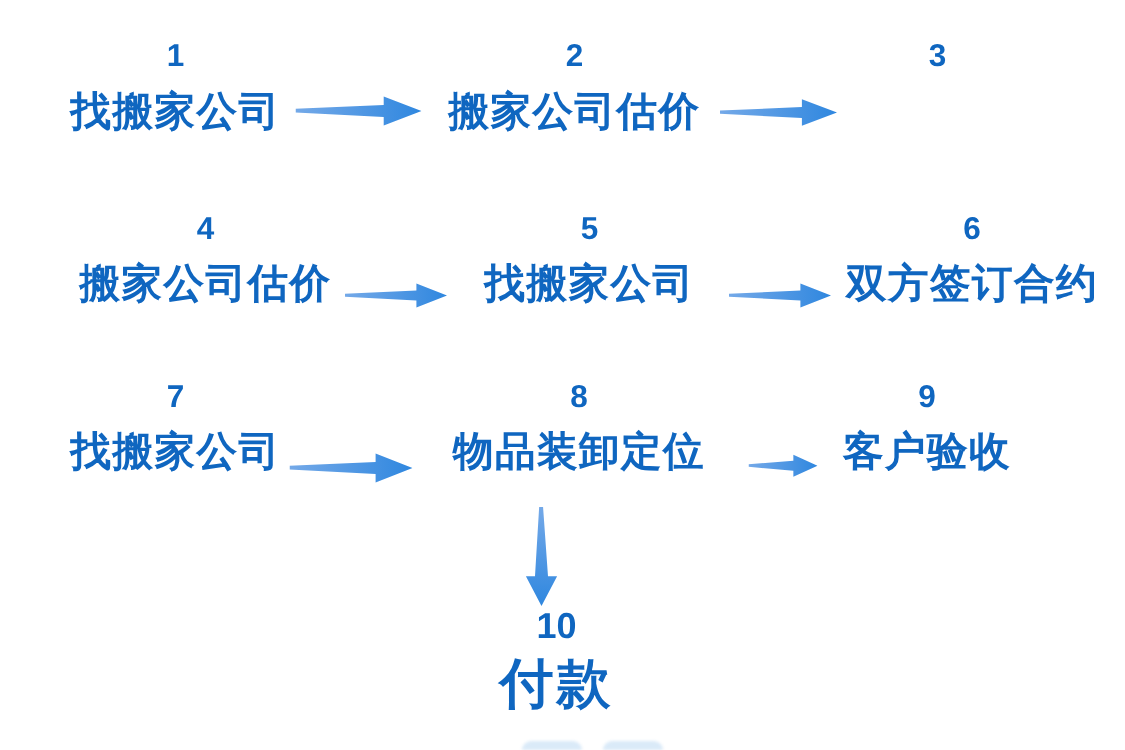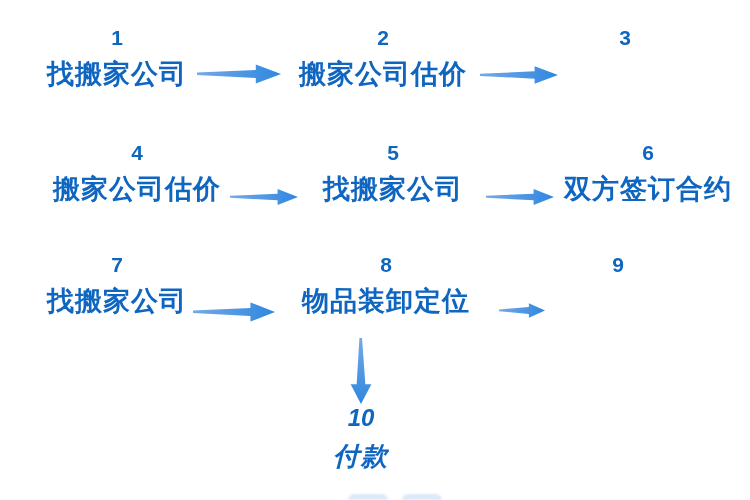--- a/index.html
+++ b/index.html
@@ -28,21 +28,21 @@
     font-weight:700;
     line-height:34px;
     letter-spacing:1px;
   }
   .step.final .num{
     font-size:24px;
     line-height:28px;
   }
   .step.final .label{
     margin-top:4px;
-    font-size:26px;
+    font-size:36px;
     line-height:40px;
     letter-spacing:2px;
   }
   .arrow{position:absolute;display:block;}
   .defs-holder{position:absolute;width:0;height:0;overflow:hidden;}
   .bottom-smudge{
     position:absolute;
     background:rgba(150,195,235,0.35);
     border-radius:6px 6px 0 0;
     filter:blur(1px);
@@ -112,26 +112,27 @@
   </svg>
   <div class="step" style="left:386px;top:252px;">
     <div class="num">8</div>
     <div class="label">物品装卸定位</div>
   </div>
   <svg class="arrow" style="left:499px;top:302px;width:46px;height:17px;" viewBox="0 0 100 30" preserveAspectRatio="none">
     <polygon points="0,13.2 65,9 65,2 100,15 65,28 65,21 0,16.2" fill="url(#agrad-r)"></polygon>
   </svg>
   <div class="step" style="left:618px;top:252px;">
     <div class="num">9</div>
+    <div class="label">客户验收</div>
   </div>
 
   <svg class="arrow" style="left:348px;top:338px;width:26px;height:66px;" viewBox="0 0 30 100" preserveAspectRatio="none">
     <polygon points="13.2,0 10,70 3,70 15,100 27,70 20,70 16.2,0" fill="url(#agrad-d)"></polygon>
   </svg>
-  <div class="step final" style="left:361px;top:404px;font-style:italic;">
+  <div class="step final" style="left:371px;top:404px;">
     <div class="num">10</div>
     <div class="label">付款</div>
   </div>
 
   <div class="bottom-smudge" style="left:348px;top:494px;width:40px;height:6px;"></div>
   <div class="bottom-smudge" style="left:402px;top:494px;width:40px;height:6px;"></div>
 
 </div>
 
 </body></html>

